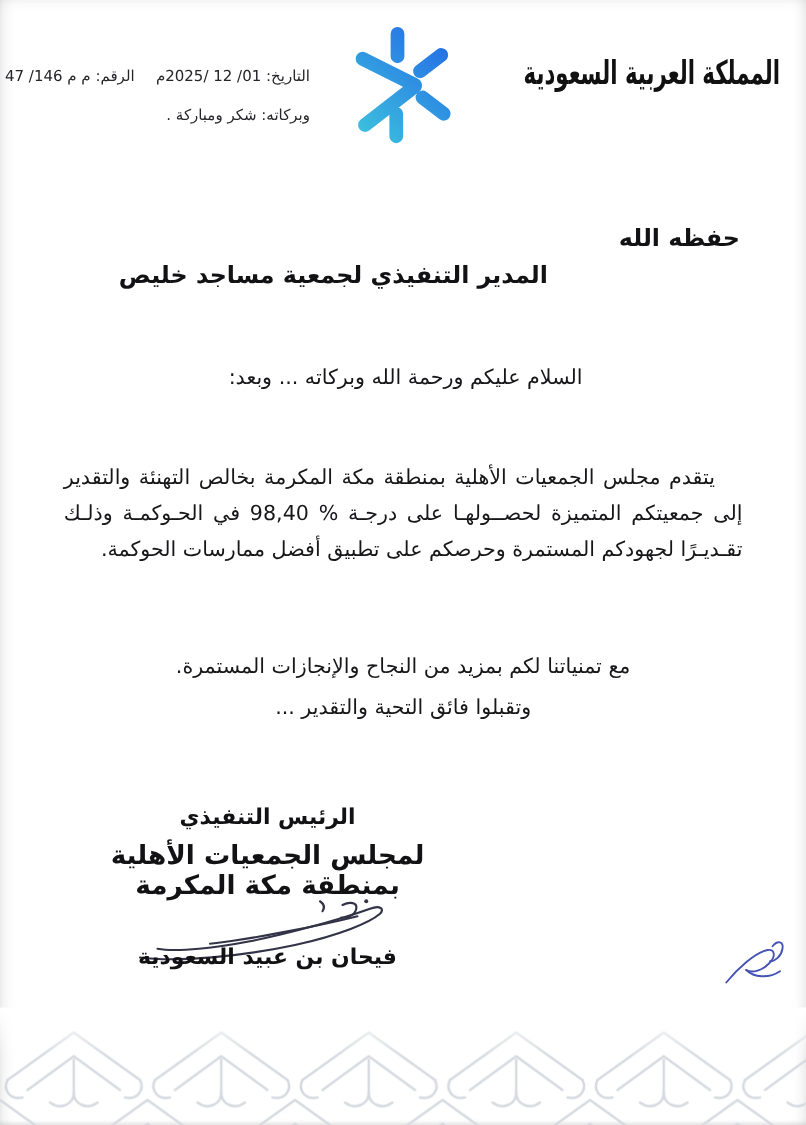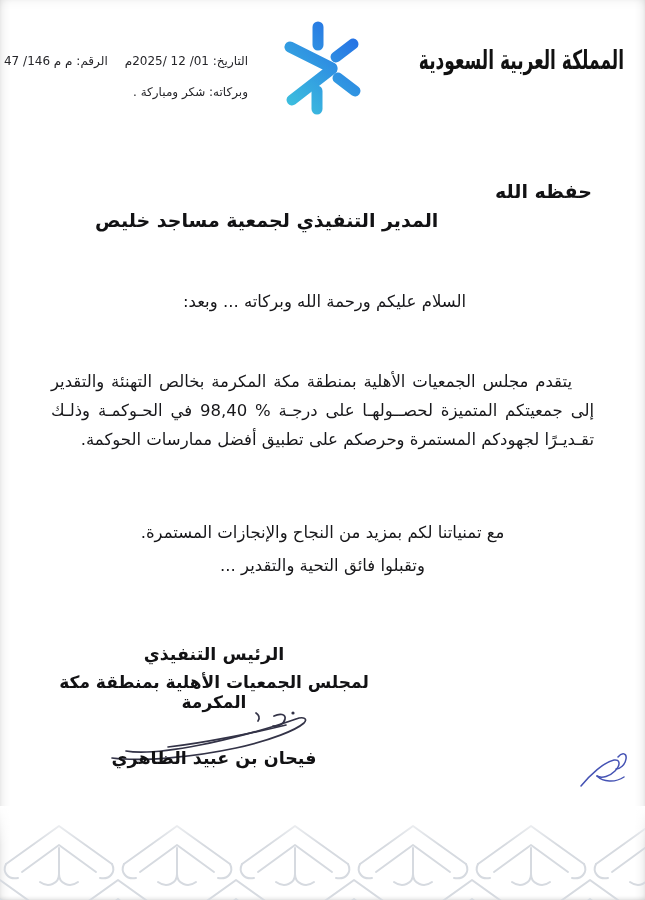--- a/index.html
+++ b/index.html
@@ -36,21 +36,21 @@
   .greeting { position:absolute; top:292px; left:4px; right:0; text-align:center; font-size:16.5px; }
   .para { position:absolute; right:51px; left:51px; font-size:16.5px; line-height:29px; text-align:justify; }
   .para1 { top:350px; text-indent:22px; }
   .para2 { top:442px; }
   .closing { position:absolute; left:0; right:0; text-align:center; font-size:16.5px; }
   .closing1 { top:523px; }
   .closing2 { top:556px; }
   
   .signature { position:absolute; top:644px; left:58px; width:312px; text-align:center; color:#121214; }
   .sig-title { font-size:17.5px; font-weight:bold; }
-  .sig-org { font-size:17px; font-weight:bold; margin-top:8px; }
+  .sig-org { font-size:21px; font-weight:bold; margin-top:8px; }
   .sig-swoosh { display:block; margin:0 auto; margin-top:-2px; }
   .sig-name { font-size:17.5px; font-weight:bold; margin-top:-16px; }
   .initials-mark { position:absolute; top:748px; left:574px; }
   
   .footer-band { position:absolute; left:0; right:0; bottom:0; height:94px; }
   .footer-band::after {
     content:""; position:absolute; inset:0; pointer-events:none;
     background:linear-gradient(to bottom, #ffffff 0%, rgba(255,255,255,0) 42%);
   }
 </style>
@@ -106,21 +106,21 @@
     <svg class="sig-swoosh" width="212" height="54" viewBox="0 0 212 54">
       <g fill="none" stroke-width="1.7" stroke-linecap="round" stroke="#333347">
         <path d="M4,48 C34,52 86,47 128,38 C164,30 188,20 196,13 C200,9 196,6 188,9 C160,19 118,30 92,35 C66,40 34,44 18,41"></path>
         <path d="M60,37 C96,33 150,22 178,15"></path>
         <path d="M166,6 C172,3 178,4 177,9 C176,14 170,17 165,16"></path>
         <path d="M148,3 C151,5 152,8 150,11"></path>
       </g>
       <circle cx="185" cy="3" r="1.6" fill="#333347"></circle>
       <circle cx="128,5" cy="20" r="0" fill="none"></circle>
     </svg>
-    <div class="sig-name">فيحان بن عبيد الظاهري</div>
+    <div class="sig-name">فيحان بن عبيد السعودية</div>
   </div>
 
   <svg class="initials-mark" width="60" height="48" viewBox="0 0 60 48">
     <g fill="none" stroke-width="1.5" stroke-linecap="round" stroke="#4553b4">
       <path d="M7,38 C16,27 30,14 40,12 C46,11 47,17 41,23 C36,28 28,31 23,28"></path>
       <path d="M23,28 C29,34 41,35 50,29"></path>
       <path d="M44,9 C48,4 53,5 52,11 C51,17 46,21 42,21"></path>
     </g>
   </svg>
 

